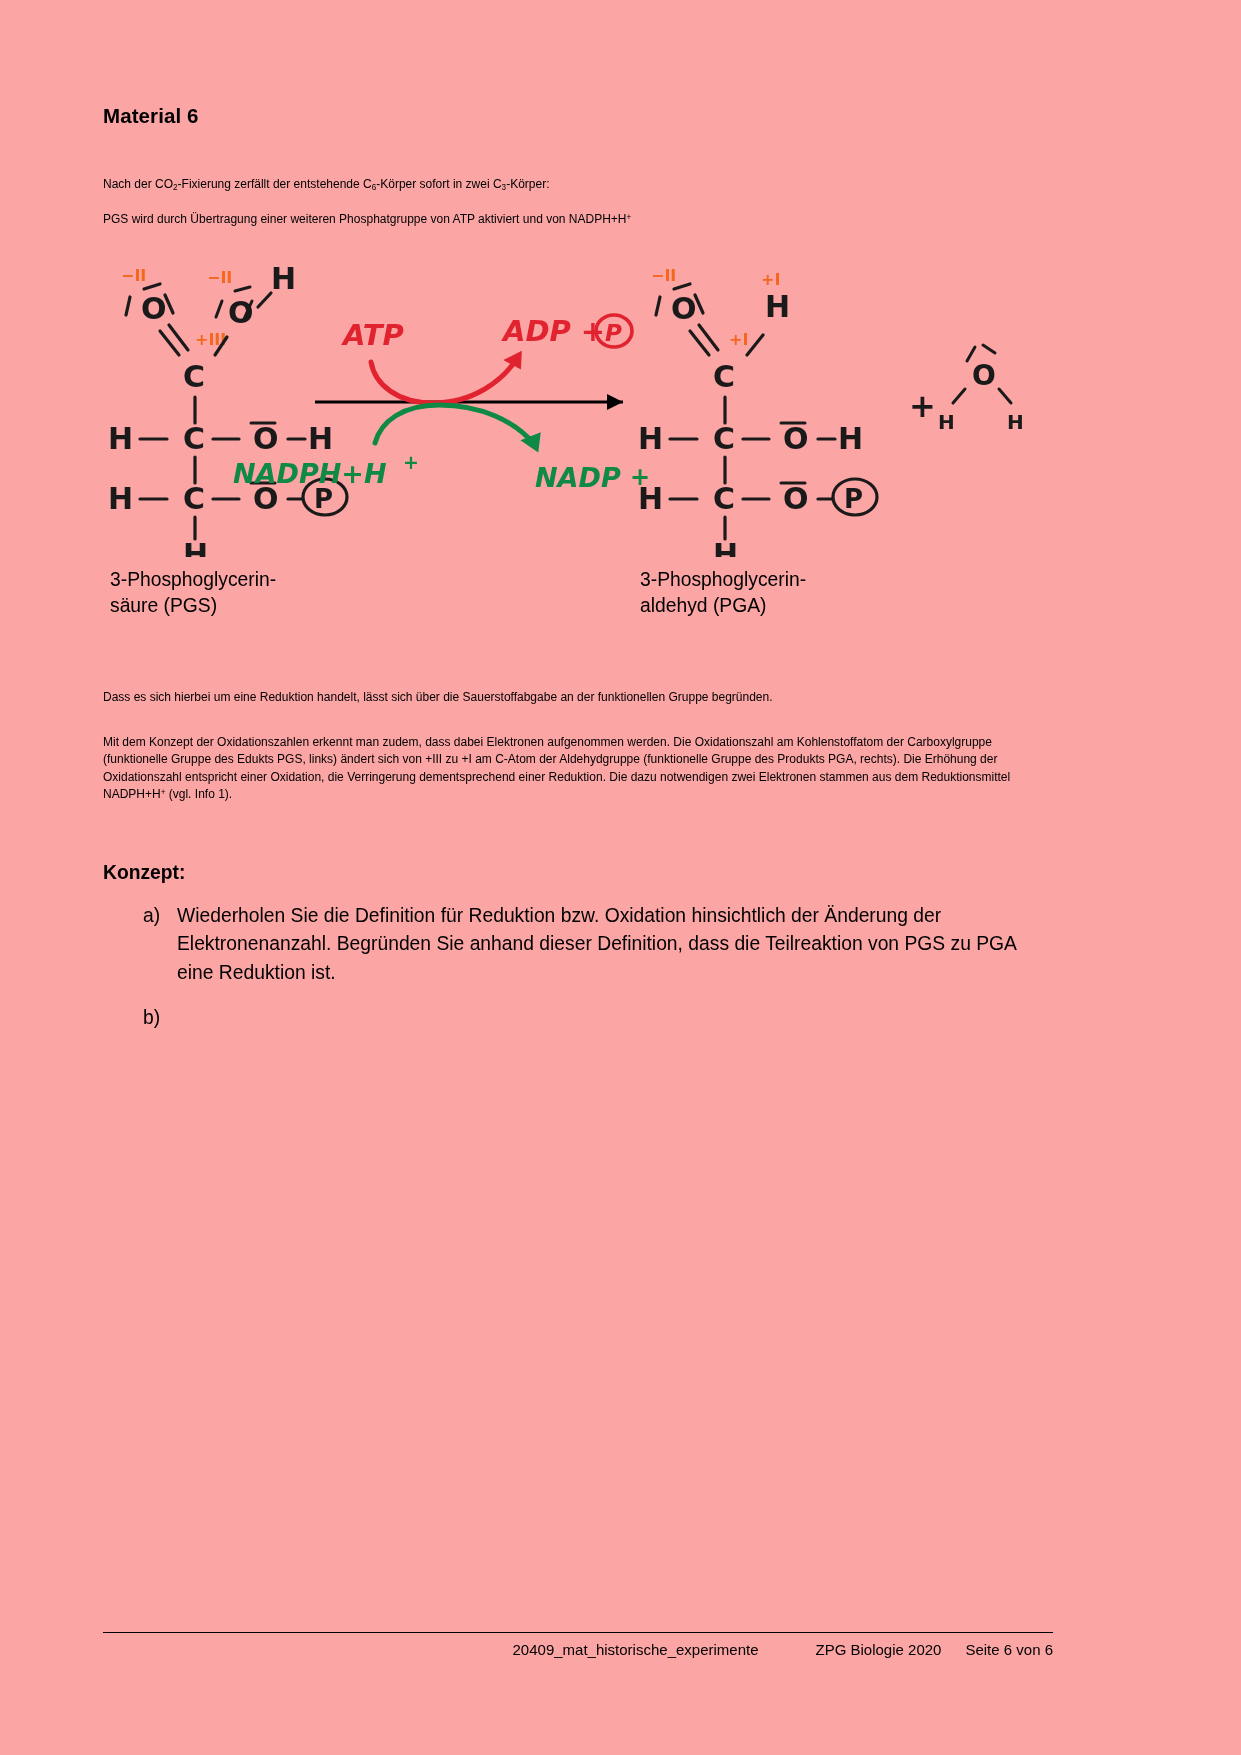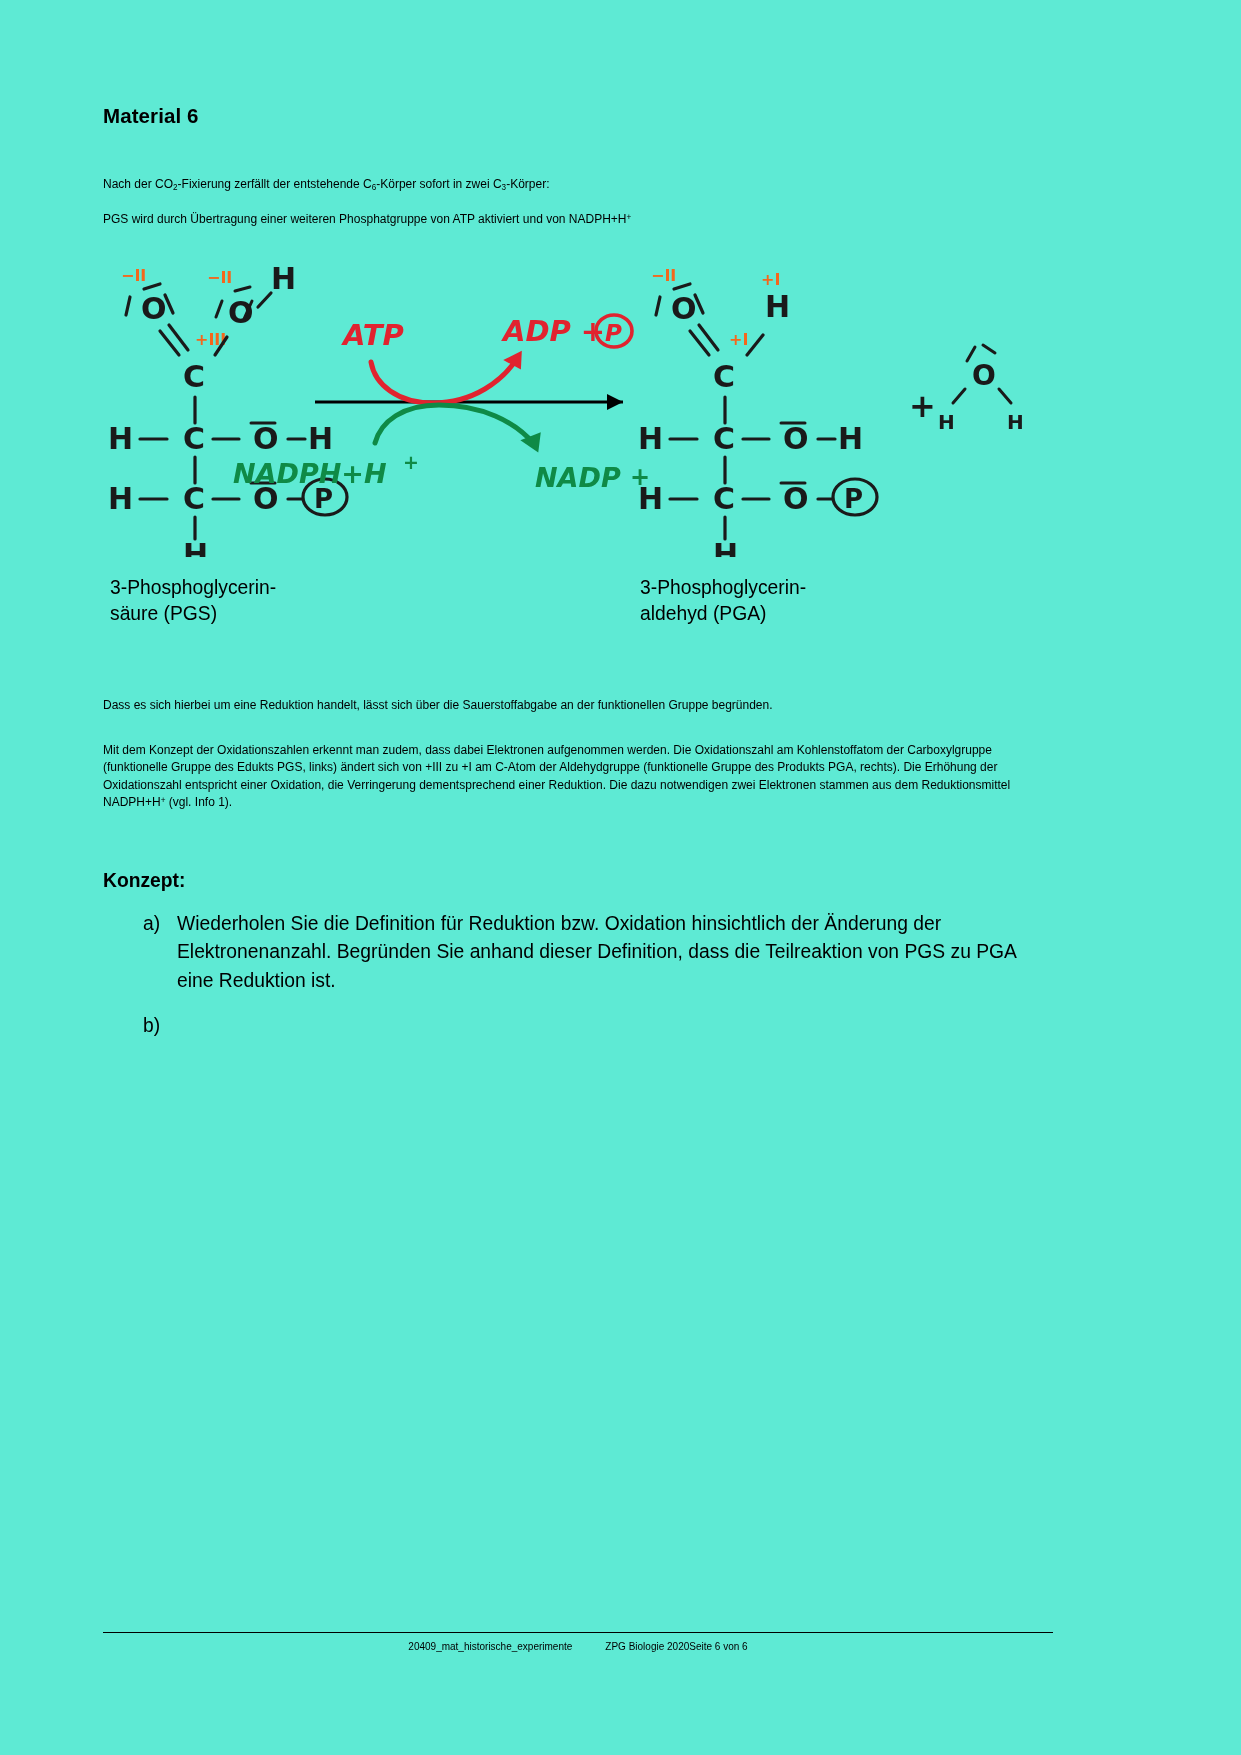--- a/index.html
+++ b/index.html
@@ -8,21 +8,21 @@
     background: #ffffff;
   }
   body {
     font-family: "Liberation Sans", sans-serif;
     color: #000000;
   }
   .page {
     position: relative;
     width: 1241px;
     height: 1755px;
-    background: #5eead4;
+    background: #fca5a5;
     margin: 0 auto;
     overflow: hidden;
   }
   .content {
     position: absolute;
     left: 103px;
     top: 0;
     width: 950px;
   }
 
@@ -72,21 +72,21 @@
   .figure svg {
     position: absolute;
     left: 0;
     top: 0;
   }
 
   .label-row {
     position: relative;
     width: 950px;
     height: 62px;
-    margin-top: 18px;
+    margin-top: 10px;
   }
   .struct-label {
     position: absolute;
     font-size: 19.3px;
     line-height: 1.33;
     white-space: pre-line;
   }
   .struct-label.left  { left: 7px;   top: 0; }
   .struct-label.right { left: 537px; top: 0; }
 
@@ -125,22 +125,23 @@
     width: 950px;
     height: 1px;
     background: #000000;
   }
   .footer {
     position: absolute;
     left: 103px;
     top: 1641px;
     width: 950px;
     display: flex;
-    justify-content: center;
-    font-size: 10px;
+    justify-content: flex-end;
+    font-size: 15px;
+    gap: 24px;
   }
   .footer .mid { margin-left: 33px; }
 </style>
 </head>
 <body>
 
 <div class="page">
 
   <div class="content">
 

